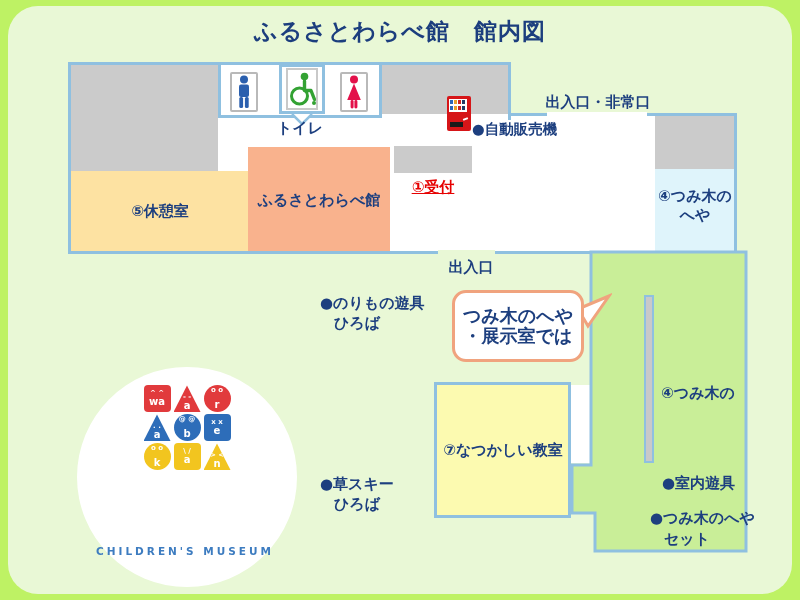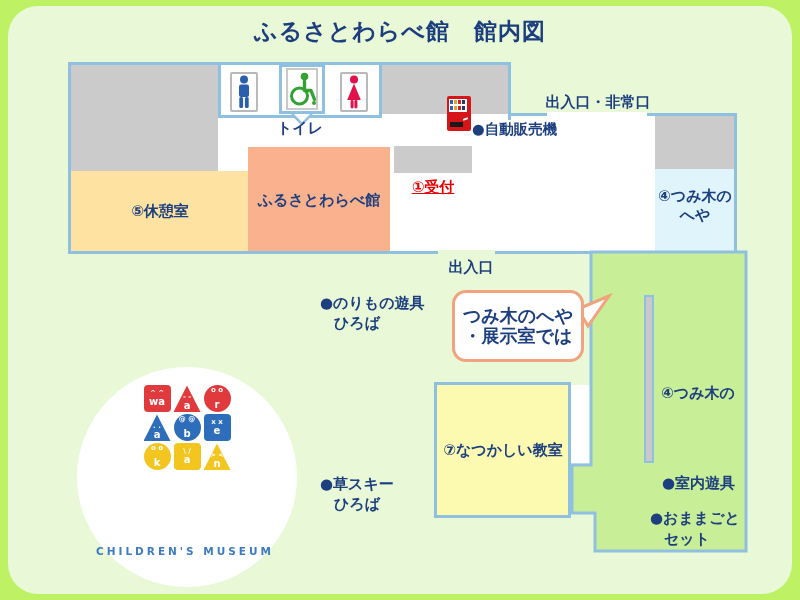--- a/index.html
+++ b/index.html
@@ -164,21 +164,21 @@
     <span class="indent">ひろば</span>
   </div>
   <div class="abs lbl center" style="left:650px;top:384px;width:96px;">④つみ木の</div>
   <div class="abs lbl center" style="left:436px;top:441px;width:134px;">⑦なつかしい教室</div>
   <div class="abs lbl" style="left:320px;top:474px;line-height:20px;">
     <span>●草スキー</span><br>
     <span class="indent">ひろば</span>
   </div>
   <div class="abs lbl" style="left:662px;top:474px;">●室内遊具</div>
   <div class="abs lbl" style="left:650px;top:508px;line-height:21px;">
-    <span>●おままごと</span><br>
+    <span>●つみ木のへや</span><br>
     <span class="indent">セット</span>
   </div>
 
   <svg class="abs" style="left:576px;top:293px;width:36px;height:36px;">
     <polygon points="2,16 33,3 12,33" fill="#ffffff" stroke="#f0a37e" stroke-width="3"></polygon>
   </svg>
   <div class="abs bubble">
     <div>つみ木のへや</div>
     <div>・展示室では</div>
   </div>

